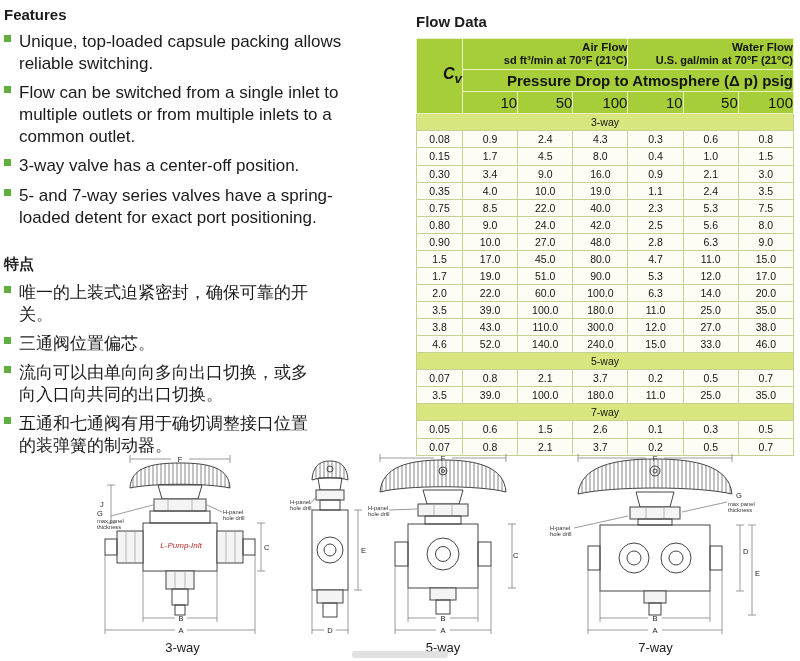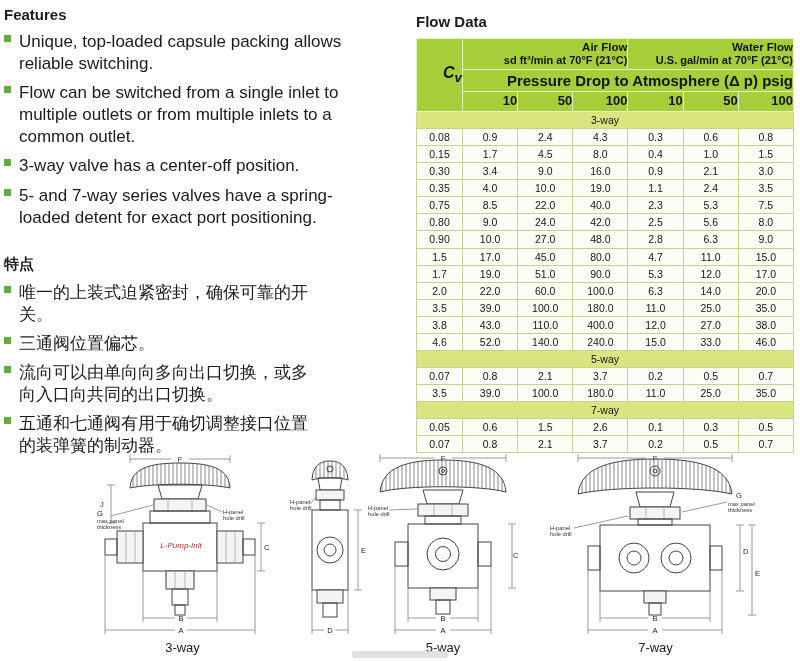--- a/index.html
+++ b/index.html
@@ -25,21 +25,21 @@
   
   .flow-wrap{position:absolute;left:416px;top:13px;width:379px;}
   table.flow{border-collapse:collapse;width:378px;table-layout:fixed;border:1px solid #8f8f8f;}
   .flow th,.flow td{border:1px solid var(--grid);text-align:center;padding:2px 0;font-size:10.5px;line-height:1.15;color:#141414;}
   .flow th{background:var(--green-header);border-color:#e9f0c4;text-align:right;}
   .cv-col{width:46px;}
   .cvtxt{font-size:16px;font-style:italic;font-weight:bold;}
   .hdr-main{font-weight:bold;font-size:11.5px;}
   .hdr-sub{font-weight:bold;font-size:11px;}
   th.press{font-weight:bold;font-size:15px;}
-  th.pcol{font-weight:bold;font-size:13px;}
+  th.pcol{font-weight:normal;font-size:15px;}
   .flow td{background:#fdfdf6;}
   tr.section-row td{background:var(--green-section);font-size:10.5px;}
   
   .diagrams{position:absolute;left:0;top:452px;width:800px;height:209px;}
   .diag{position:absolute;top:0;text-align:center;}
   .diag-caption{font-size:13px;color:#222;margin-top:-4px;}
   svg{display:block;}
   .dim{stroke:#808080;stroke-width:0.8;fill:none;}
   .dt{font-size:7.5px;fill:#222;}
   .dts{font-size:5.8px;fill:#333;}
@@ -222,21 +222,21 @@
           <td>100.0</td>
           <td>180.0</td>
           <td>11.0</td>
           <td>25.0</td>
           <td>35.0</td>
         </tr>
         <tr>
           <td>3.8</td>
           <td>43.0</td>
           <td>110.0</td>
-          <td>400.0</td>
+          <td>300.0</td>
           <td>12.0</td>
           <td>27.0</td>
           <td>38.0</td>
         </tr>
         <tr>
           <td>4.6</td>
           <td>52.0</td>
           <td>140.0</td>
           <td>240.0</td>
           <td>15.0</td>

